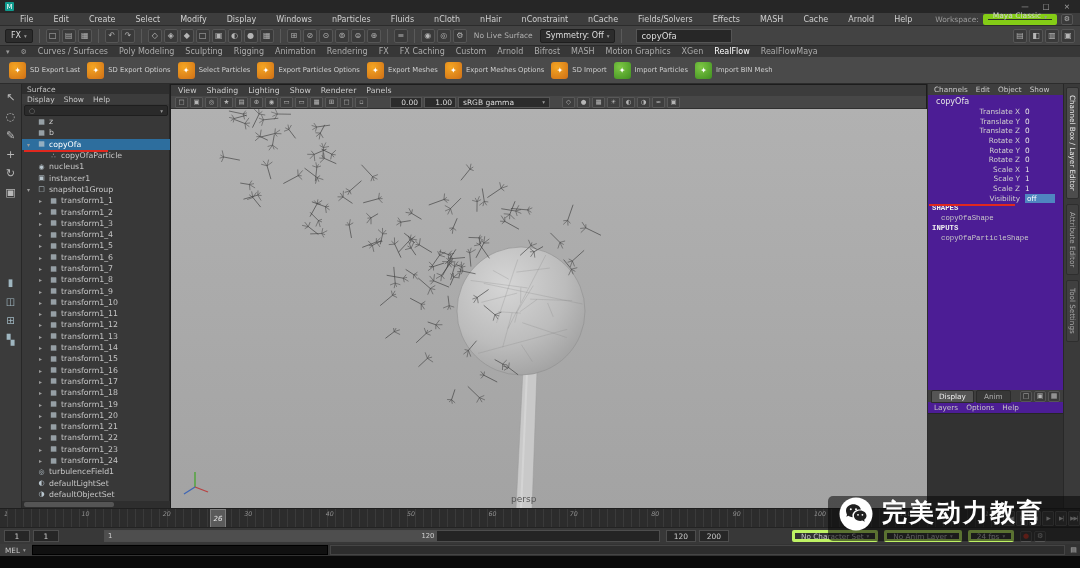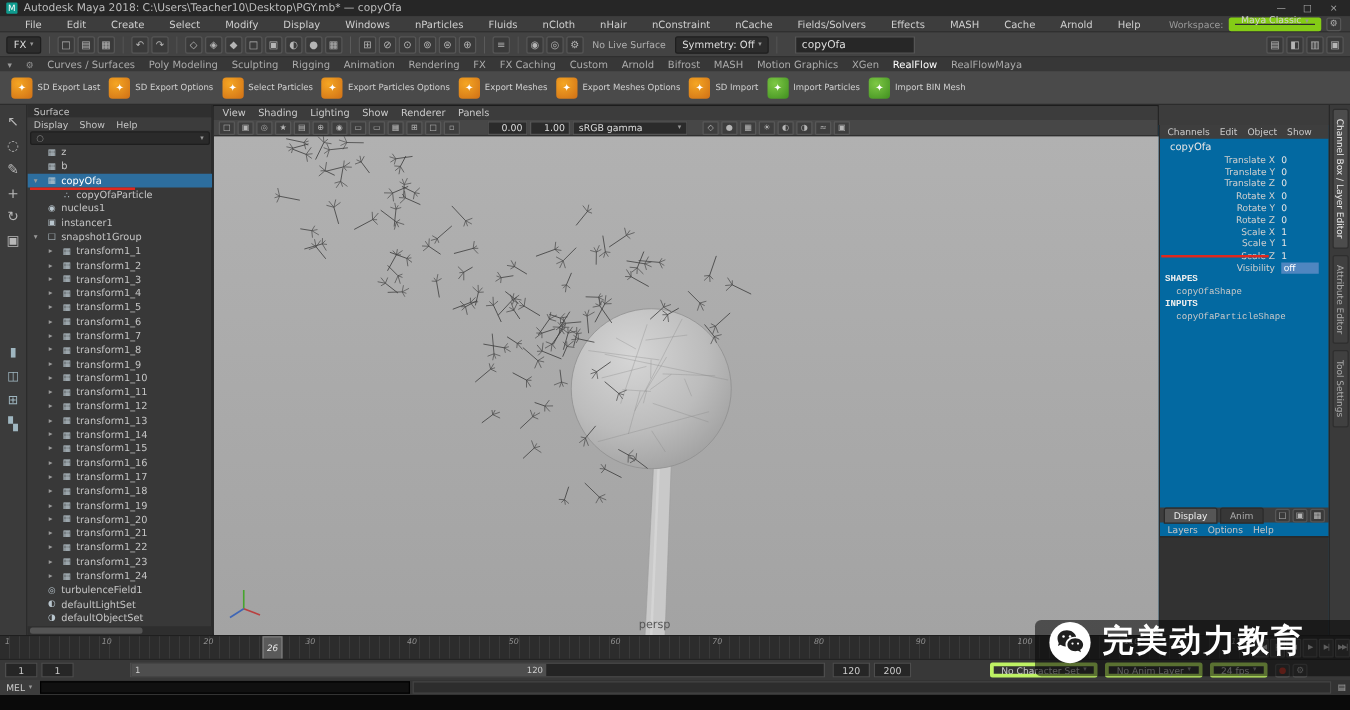--- a/index.html
+++ b/index.html
@@ -57,21 +57,21 @@
 #ol-hthumb{position:absolute;left:2px;top:1px;width:90px;height:5px;background:#555;border-radius:2px;}
 
 #viewport{left:170px;top:84px;width:757px;height:424px;background:#444;border:1px solid #1d1d1d;}
 #vp-menus{position:absolute;left:0;top:0;width:100%;height:11px;background:#3c3c3c;display:flex;align-items:center;gap:10px;padding-left:7px;font-size:7.8px;color:#cacaca;}
 #vp-toolbar{position:absolute;left:0;top:11px;width:100%;height:13px;background:#474747;display:flex;align-items:center;gap:2px;padding:0 4px;border-bottom:1px solid #303030;}
 .vicon{width:13px;height:11px;background:#3e3e3e;border:1px solid #585858;border-radius:1px;font-size:6.5px;color:#b5b5b5;display:flex;align-items:center;justify-content:center;flex:0 0 auto;}
 .vfield{width:32px;height:11px;background:#2b2b2b;border:1px solid #555;font-size:7.5px;color:#ddd;display:flex;align-items:center;justify-content:flex-end;padding:0 3px;flex:0 0 auto;}
 .vselect{width:92px;height:11px;background:#2b2b2b;border:1px solid #555;font-size:7.5px;color:#ddd;display:flex;align-items:center;justify-content:space-between;padding:0 4px;flex:0 0 auto;}
 #vp-scene{position:absolute;left:0;top:24px;width:757px;height:400px;}
 
-#channelbox{left:927px;top:84px;width:136px;height:424px;background:#0369a1;border-left:1px solid #2c2c2c;margin-top:16px;}
+#channelbox{left:927px;top:84px;width:136px;height:424px;background:#4c1d95;border-left:1px solid #2c2c2c;}
 #cb-menus{position:absolute;left:0;top:0;width:100%;height:11px;background:#3e3e3e;display:flex;gap:8px;align-items:center;padding-left:6px;font-size:7.3px;color:#c9c9c9;}
 #cb-object{position:absolute;left:0;top:11px;width:100%;height:12px;display:flex;align-items:center;padding-left:8px;font-size:8px;color:#e4e4e4;}
 #cb-attrs{position:absolute;left:0;top:23px;width:100%;}
 .cbrow{height:9.6px;display:flex;align-items:center;justify-content:flex-end;padding-right:8px;font-size:7.3px;color:#cfcfcf;}
 .cblabel{margin-right:5px;}
 .cbval{width:30px;color:#e6e6e6;}
 .cbrow.selected .cbval{background:#4f86c0;color:#fff;padding-left:2px;}
 #cb-extras{position:absolute;left:0;top:119px;width:100%;font-family:Liberation Mono, monospace;}
 .cbx{height:10px;display:flex;align-items:center;font-size:7.3px;color:#d8d8d8;}
 .cbx.sec{padding-left:4px;font-weight:bold;color:#efefef;}
@@ -117,21 +117,20 @@
 #watermark{position:absolute;left:828px;top:496px;width:252px;height:45px;background:rgba(8,8,8,0.55);border-radius:5px 0 0 5px;display:flex;align-items:flex-start;gap:8px;padding-left:10px;z-index:100;}
 #wm-text{font-size:25px;font-weight:bold;color:#fff;letter-spacing:2px;font-family:"DejaVu Sans",sans-serif;}
 </style>
 </head>
 <body>
 
 <div id="root">
 
   <div id="titlebar" class="abs">
     <span class="appicon">M</span>
-    <span>Autodesk Maya 2018: C:\Users\Teacher10\Desktop\PGY.mb*  —  copyOfa</span>
     <span class="sp"></span>
     <div class="dc"><span class="wbtn">—</span><span class="wbtn">□</span><span class="wbtn">×</span></div>
   </div>
 
   <div id="menubar" class="abs">
     <div class="dc"><span class="mitem">File</span><span class="mitem">Edit</span><span class="mitem">Create</span><span class="mitem">Select</span><span class="mitem">Modify</span><span class="mitem">Display</span><span class="mitem">Windows</span><span class="mitem">nParticles</span><span class="mitem">Fluids</span><span class="mitem">nCloth</span><span class="mitem">nHair</span><span class="mitem">nConstraint</span><span class="mitem">nCache</span><span class="mitem">Fields/Solvers</span><span class="mitem">Effects</span><span class="mitem">MASH</span><span class="mitem">Cache</span><span class="mitem">Arnold</span><span class="mitem">Help</span></div>
     <div class="mright">
       <span>Workspace:</span>
       <div class="wsel">
         <span>Maya Classic</span>

